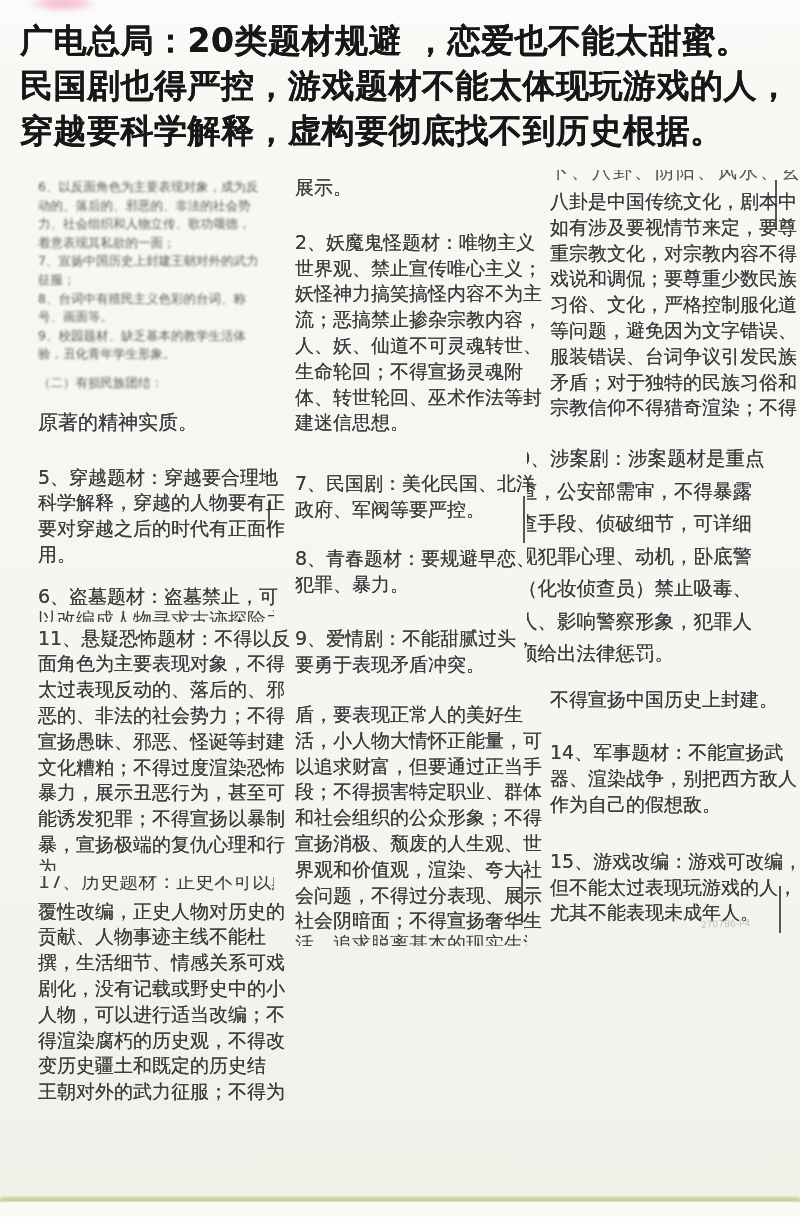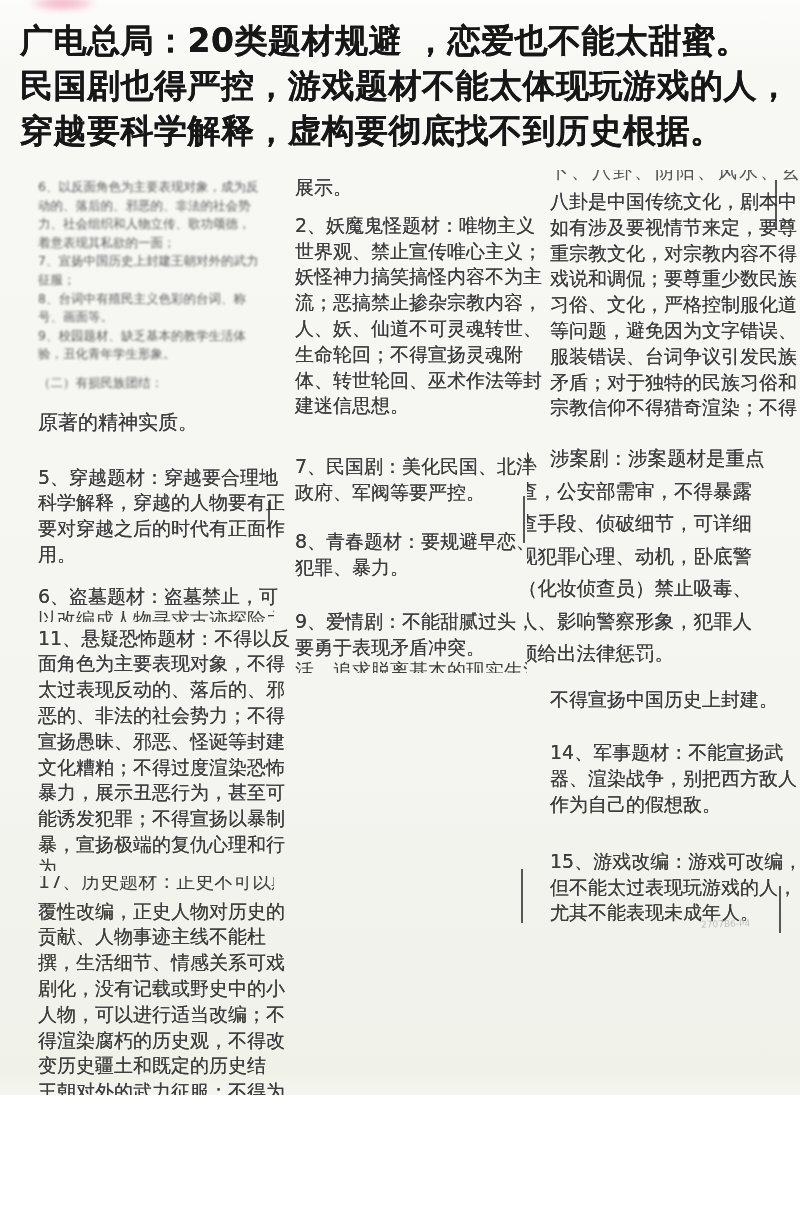--- a/index.html
+++ b/index.html
@@ -1,17 +1,17 @@
 <!DOCTYPE html>
 <html><head>
 <meta charset="utf-8">
 <style>
   html,body{margin:0;padding:0;background:#ffffff;}
   .canvas{
-    position:relative;width:800px;height:1095px;overflow:hidden;
+    position:relative;width:800px;height:1217px;overflow:hidden;
     background:
       linear-gradient(180deg, rgba(255,255,255,.55) 0%, rgba(255,255,255,0) 6%),
       linear-gradient(180deg, #f8f8f5 0%, #f4f4f0 70%, #f0f1e9 98%, #f6f6f0 100%);
     font-family:"DejaVu Sans","Liberation Sans",sans-serif;
     color:#3d3d3d;
   }
   
   .headline{
     position:absolute;left:20px;top:18px;width:770px;
     font-size:33px;line-height:45px;font-weight:900;color:#171717;
@@ -123,41 +123,52 @@
         <div class="ln">得渲染腐朽的历史观，不得改</div>
         <div class="ln">变历史疆土和既定的历史结</div>
         <div class="ln">王朝对外的武力征服；不得为</div>
       </div>
   </div>
 
   <div class="col col-mid">
     <div class="para">
       <div class="ln">展示。</div>
     </div>
-    <div class="para" style="margin-top:12px">
+    <div class="para" style="margin-top:29px">
         <div class="ln">2、妖魔鬼怪题材：唯物主义</div>
         <div class="ln">世界观、禁止宣传唯心主义；</div>
         <div class="ln">妖怪神力搞笑搞怪内容不为主</div>
         <div class="ln">流；恶搞禁止掺杂宗教内容，</div>
         <div class="ln">人、妖、仙道不可灵魂转世、</div>
         <div class="ln">生命轮回；不得宣扬灵魂附</div>
         <div class="ln">体、转世轮回、巫术作法等封</div>
         <div class="ln">建迷信思想。</div>
       </div>
     <div class="para" style="margin-top:35px">
         <div class="ln">7、民国剧：美化民国、北洋</div>
         <div class="ln">政府、军阀等要严控。</div>
       </div>
     <div class="para" style="margin-top:23px">
         <div class="ln">8、青春题材：要规避早恋、</div>
         <div class="ln">犯罪、暴力。</div>
       </div>
     <div class="para" style="margin-top:29px">
         <div class="ln">9、爱情剧：不能甜腻过头，</div>
         <div class="ln">要勇于表现矛盾冲突。</div>
+      </div>
+    <div class="para" style="margin-top:24px">
+        <div class="ln">盾，要表现正常人的美好生</div>
+        <div class="ln">活，小人物大情怀正能量，可</div>
+        <div class="ln">以追求财富，但要通过正当手</div>
+        <div class="ln">段；不得损害特定职业、群体</div>
+        <div class="ln">和社会组织的公众形象；不得</div>
+        <div class="ln">宣扬消极、颓废的人生观、世</div>
+        <div class="ln">界观和价值观，渲染、夸大社</div>
+        <div class="ln">会问题，不得过分表现、展示</div>
+        <div class="ln">社会阴暗面；不得宣扬奢华生</div>
       </div>
     <div class="clip-t">
       <div class="ln">活，追求脱离基本的现实生活</div>
     </div>
   </div>
 
   <div class="col col-right">
     <div class="clip-b rc-topclip">
       <div class="ln">卜、八卦、阴阳、风水、玄学</div>
     </div>

